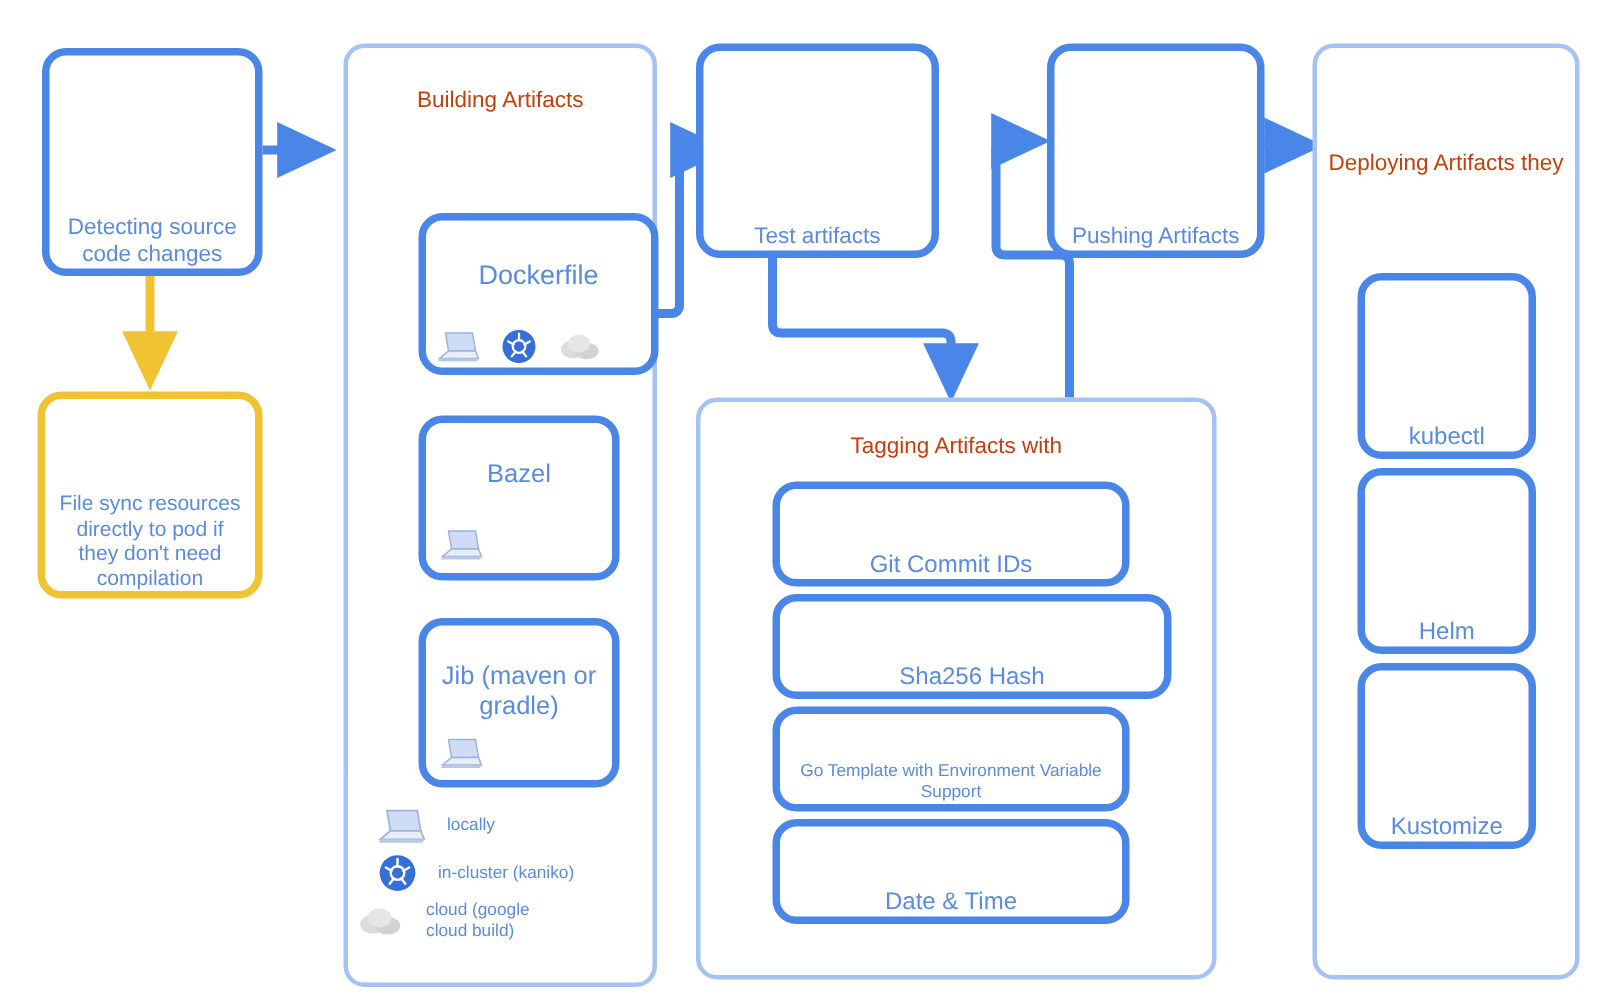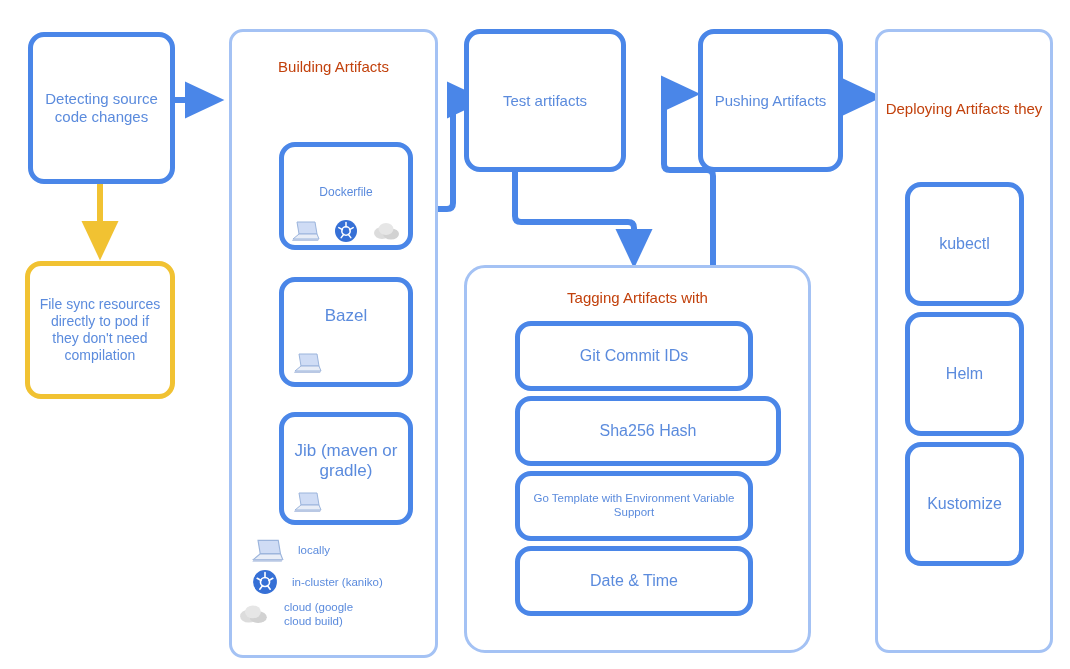--- a/index.html
+++ b/index.html
@@ -14,21 +14,21 @@
     position: relative;
     width: 1070px;
     height: 669px;
     background: #ffffff;
     overflow: hidden;
   }
   .node {
     position: absolute;
     box-sizing: border-box;
     display: flex;
-    align-items: center;
+    align-items: flex-end;
     justify-content: center;
     text-align: center;
     color: #5b8bdd;
     background: #ffffff;
   }
   
   .box-blue {
     border: 5px solid #4a86e8;
     border-radius: 16px;
   }
@@ -121,21 +121,21 @@
   </div>
 
   <div class="node box-yellow" style="left:25px; top:261px; width:150px; height:138px; font-size:14px;">
     <span class="lbl">File sync resources directly to pod if they don't need compilation</span>
   </div>
 
   <div class="container-lite" style="position:absolute; left:229px; top:29px; width:203px; height:623px;">
 
     <div class="container-title" style="top:26px;">Building Artifacts</div>
 
-    <div class="node box-blue" style="left:47px; top:110px; width:134px; height:108px; font-size:12px; align-items:flex-start; padding-top:38px;">
+    <div class="node box-blue" style="left:47px; top:110px; width:160px; height:108px; font-size:18px; align-items:flex-start; padding-top:26px;">
       <span class="lbl">Dockerfile</span>
     </div>
     <div class="icon-row" style="top:184px; left:47px; width:134px; height:30px;">
 
       <svg width="30" height="24" viewBox="0 0 30 24">
         <polygon points="7,3 25,3 27,15 9,15" fill="#cfdcf5" stroke="#9bb4dc" stroke-width="1"></polygon>
         <polygon points="9,15 27,15 29,20 3,20" fill="#e8edf7" stroke="#9bb4dc" stroke-width="1"></polygon>
         <polygon points="3,20 29,20 28,22 2,22" fill="#b9c8e4"></polygon>
       </svg>
 
@@ -215,21 +215,21 @@
   </div>
 
   <div class="node box-blue" style="left:464px; top:29px; width:162px; height:143px; font-size:15px;">
     <span class="lbl">Test artifacts</span>
   </div>
 
   <div class="node box-blue" style="left:698px; top:29px; width:145px; height:143px; font-size:15px;">
     <span class="lbl">Pushing Artifacts</span>
   </div>
 
-  <div class="container-lite" style="position:absolute; left:464px; top:265px; width:341px; height:382px;border-radius:21px;">
+  <div class="container-lite" style="position:absolute; left:464px; top:265px; width:341px; height:382px;">
 
     <div class="container-title" style="top:21px; font-size:15px;">Tagging Artifacts with</div>
 
     <div class="node box-blue" style="left:48px; top:53px; width:238px; height:70px; font-size:16px;">
       <span class="lbl">Git Commit IDs</span>
     </div>
 
     <div class="node box-blue" style="left:48px; top:128px; width:266px; height:70px; font-size:16px;">
       <span class="lbl">Sha256 Hash</span>
     </div>

